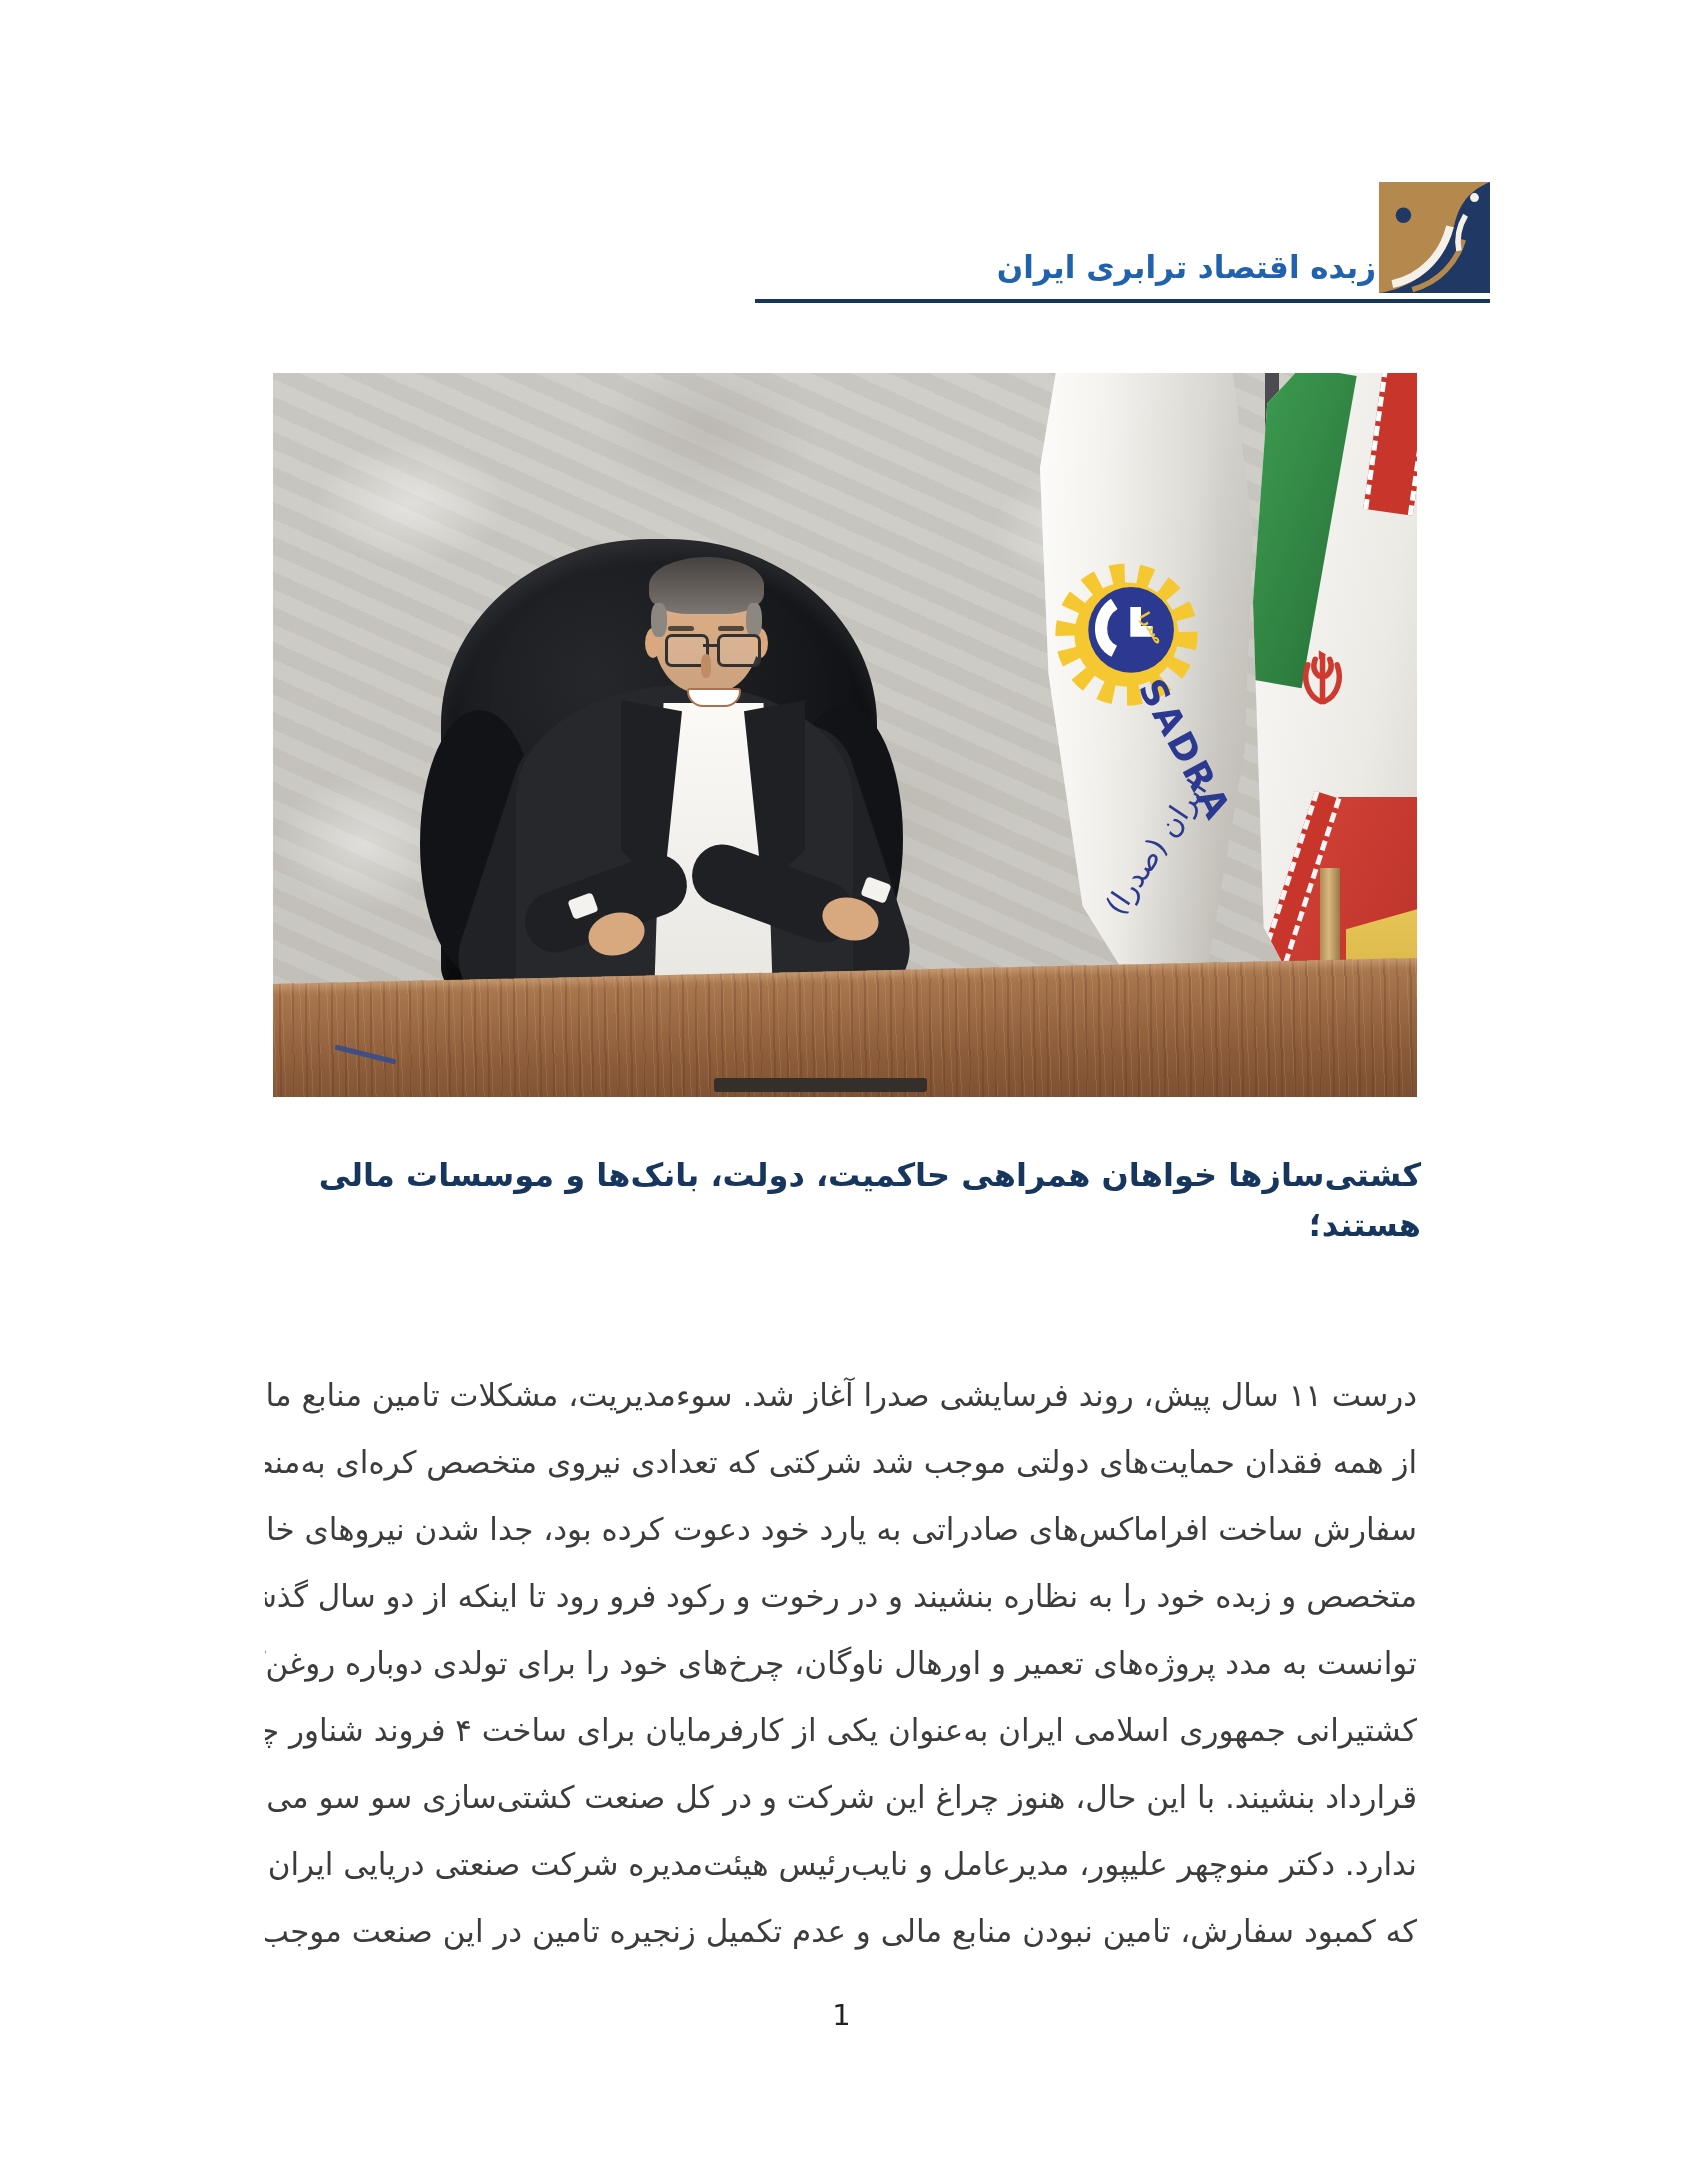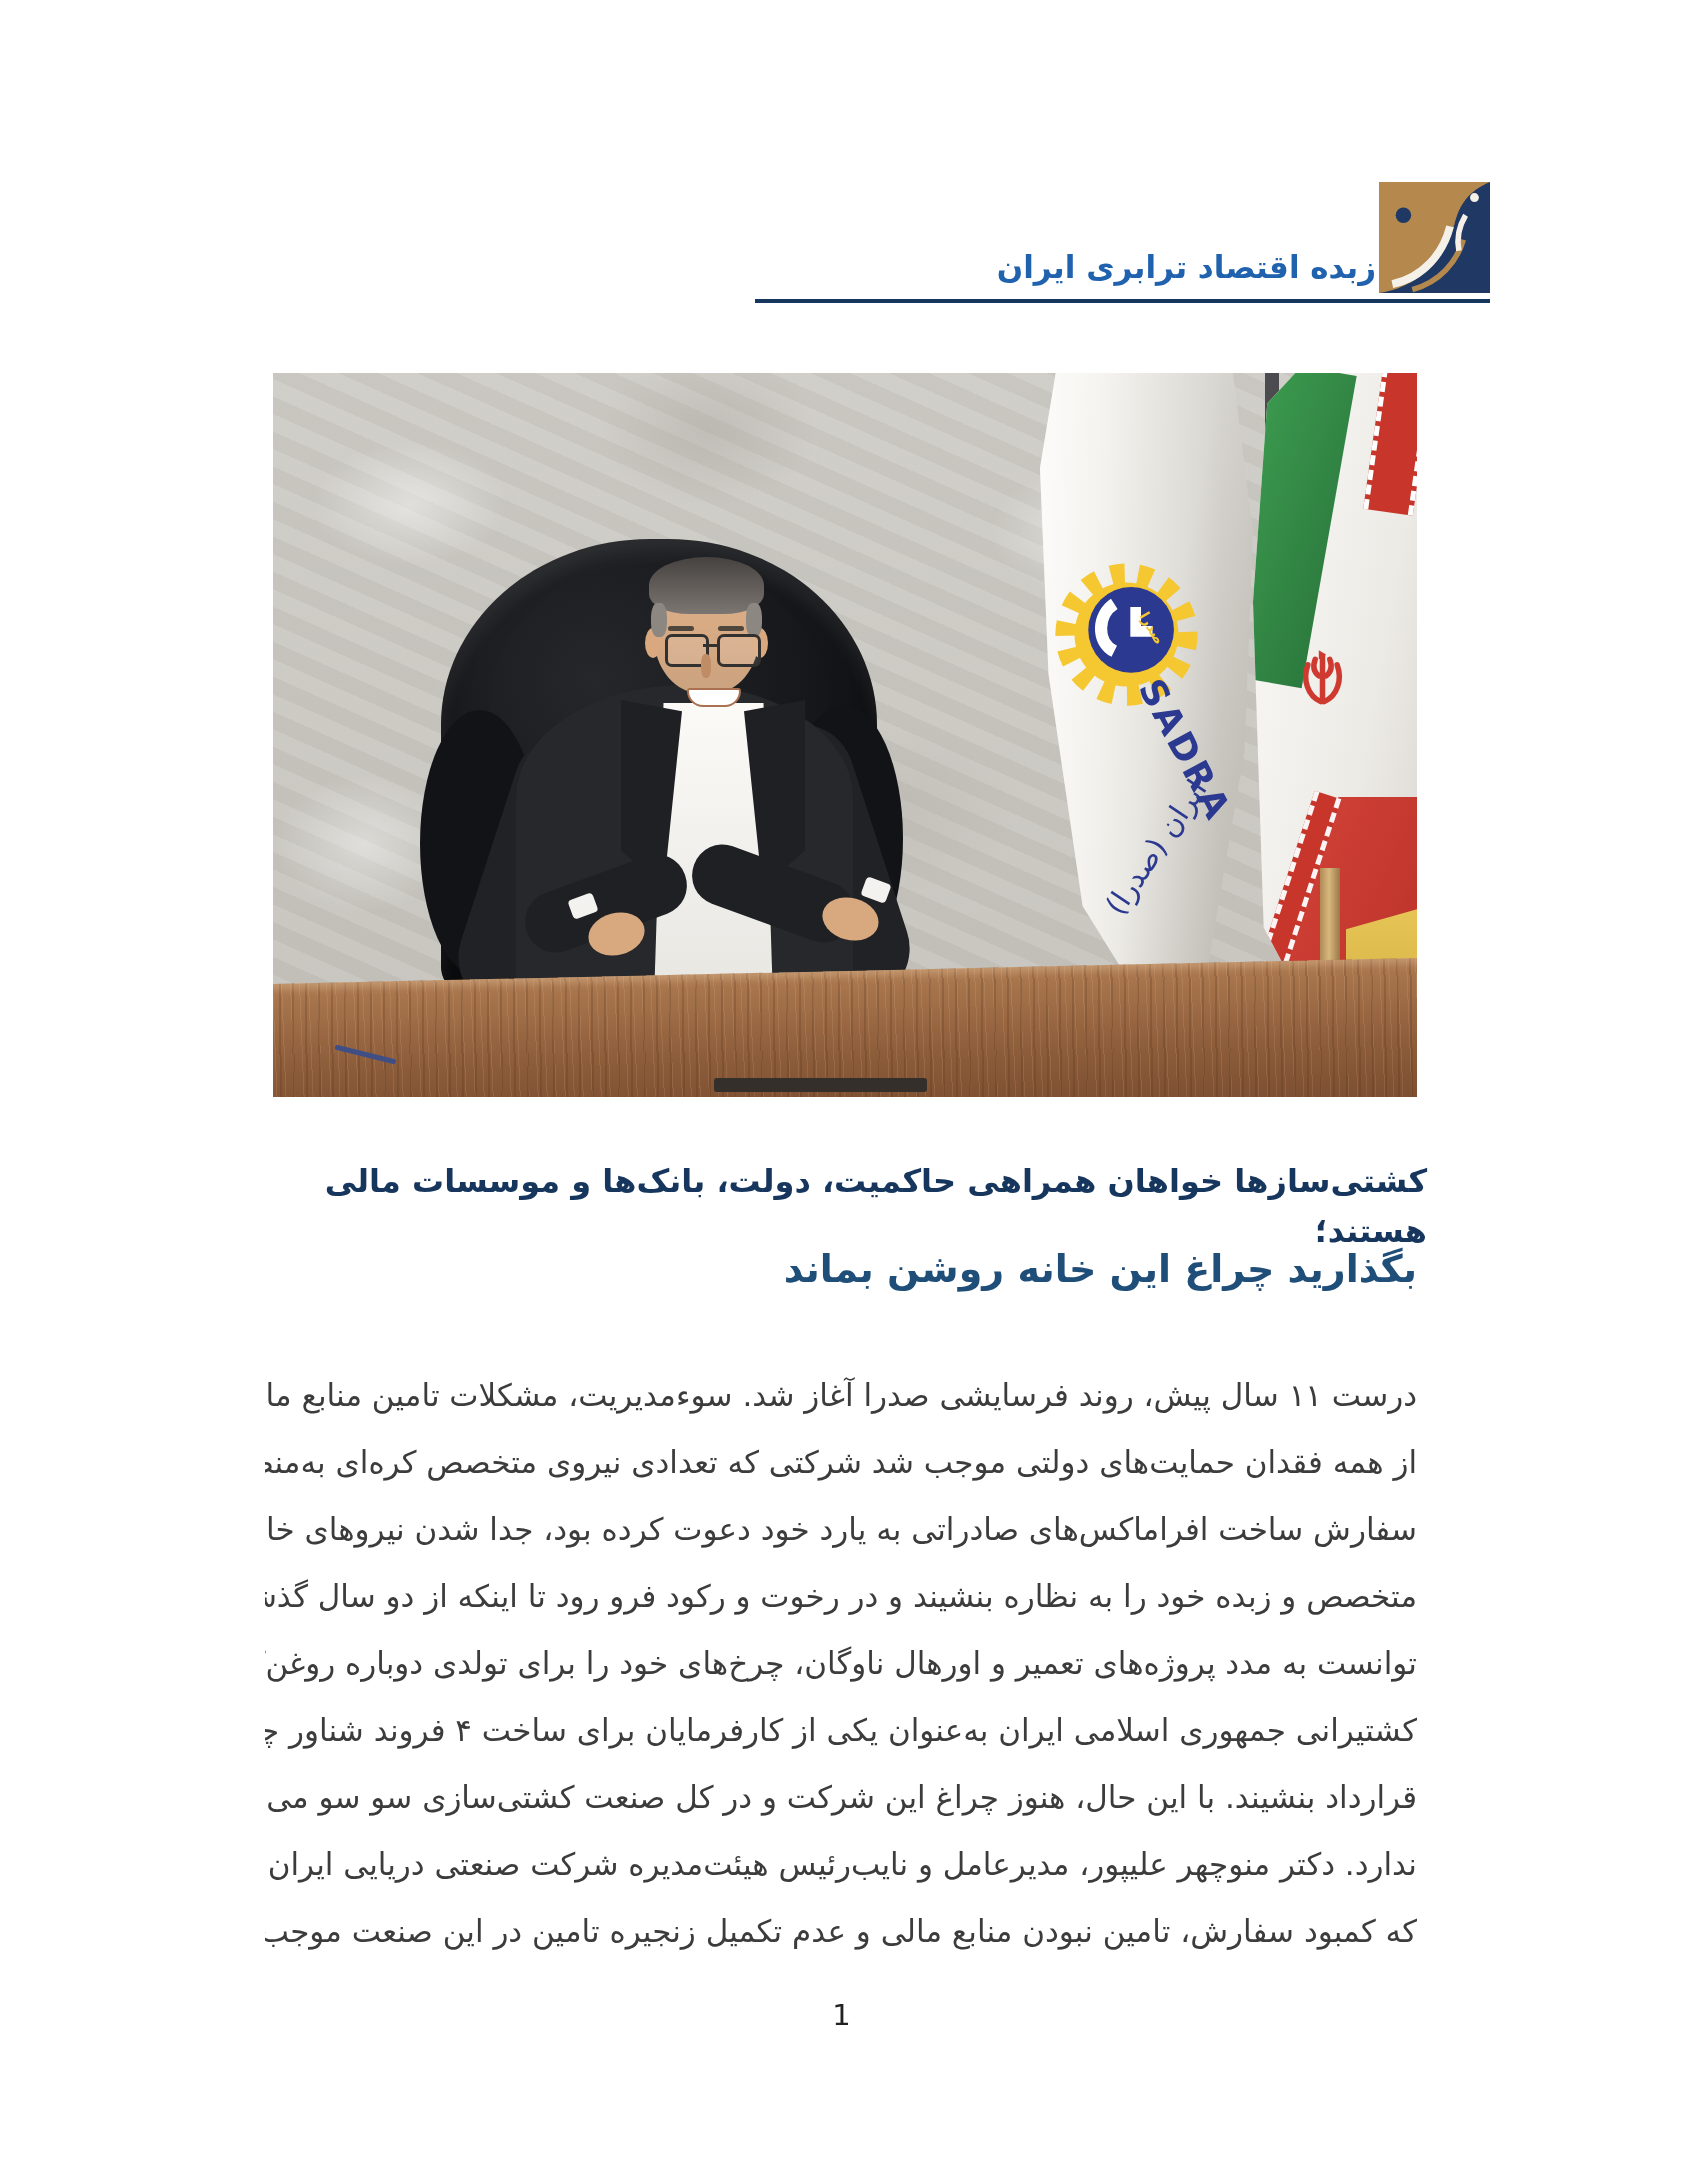--- a/index.html
+++ b/index.html
@@ -115,21 +115,21 @@
     background:
       repeating-linear-gradient(90.5deg, rgba(80,45,22,.22) 0 2px, rgba(0,0,0,0) 2px 13px),
       repeating-linear-gradient(89deg, rgba(255,235,210,.10) 0 1px, rgba(0,0,0,0) 1px 9px),
       linear-gradient(#ad7a50,#8f5e3b 55%,#7a4e30);
     box-shadow:inset 0 5px 8px rgba(255,225,190,.3);}
   .pen{left:61px;top:679px;width:63px;height:5px;background:#3f4f86;border-radius:3px;
     transform:rotate(14deg);z-index:9;}
   .desk-item{left:441px;top:705px;width:213px;height:14px;background:#352f2b;border-radius:3px;z-index:9;}
 
   
-  .kicker{position:absolute;left:265px;width:1152px;top:1146px;margin:10px;direction:rtl;
+  .kicker{position:absolute;left:265px;width:1152px;top:1146px;margin:4px;direction:rtl;
     text-align:right;font-size:32px;font-weight:bold;color:#17365D;line-height:50px;}
   .headline{position:absolute;left:265px;width:1152px;top:1243px;margin:0;direction:rtl;
     text-align:right;font-size:38px;font-weight:bold;color:#1F4E79;line-height:53px;}
   .body-text{position:absolute;left:265px;width:1152px;top:1362px;direction:rtl;
     font-size:31px;color:#3C3C3C;}
   .body-line{height:67px;line-height:67px;text-align:justify;text-align-last:justify;
     white-space:nowrap;overflow:hidden;}
   .page-number{position:absolute;left:0;width:1683px;top:1998px;text-align:center;
     font-size:29px;color:#222;}
 </style>
@@ -222,21 +222,20 @@
       <div class="hand hand-left"></div>
       <div class="hand hand-right"></div>
     </div>
 
     <div class="desk"></div>
     <div class="pen"></div>
     <div class="desk-item"></div>
   </div>
 
   <p class="kicker" lang="fa" dir="rtl">کشتی‌سازها خواهان همراهی حاکمیت، دولت، بانک‌ها و موسسات مالی هستند؛</p>
-  <h1 class="headline" lang="fa" dir="rtl">بگذارید چراغ این خانه روشن بماند</h1>
 
   <div class="body-text" lang="fa" dir="rtl">
     <div class="body-line">درست ۱۱ سال پیش، روند فرسایشی صدرا آغاز شد. سوءمدیریت، مشکلات تامین منابع مالی، تحریم و مهلک‌تر</div>
     <div class="body-line">از همه فقدان حمایت‌های دولتی موجب شد شرکتی که تعدادی نیروی متخصص کره‌ای به‌منظور عملیاتی کردن</div>
     <div class="body-line">سفارش ساخت افراماکس‌های صادراتی به یارد خود دعوت کرده بود، جدا شدن نیروهای خارجی و مهندسان</div>
     <div class="body-line">متخصص و زبده خود را به نظاره بنشیند و در رخوت و رکود فرو رود تا اینکه از دو سال گذشته، این شرکت</div>
     <div class="body-line">توانست به مدد پروژه‌های تعمیر و اورهال ناوگان، چرخ‌های خود را برای تولدی دوباره روغن‌کاری کند و با شرکت</div>
     <div class="body-line">کشتیرانی جمهوری اسلامی ایران به‌عنوان یکی از کارفرمایان برای ساخت ۴ فروند شناور چندمنظوره پای میز</div>
     <div class="body-line">قرارداد بنشیند. با این حال، هنوز چراغ این شرکت و در کل صنعت کشتی‌سازی سو سو می‌زند و یارای درخشش</div>
     <div class="body-line">ندارد. دکتر منوچهر علیپور، مدیرعامل و نایب‌رئیس هیئت‌مدیره شرکت صنعتی دریایی ایران (صدرا) معتقد است</div>

